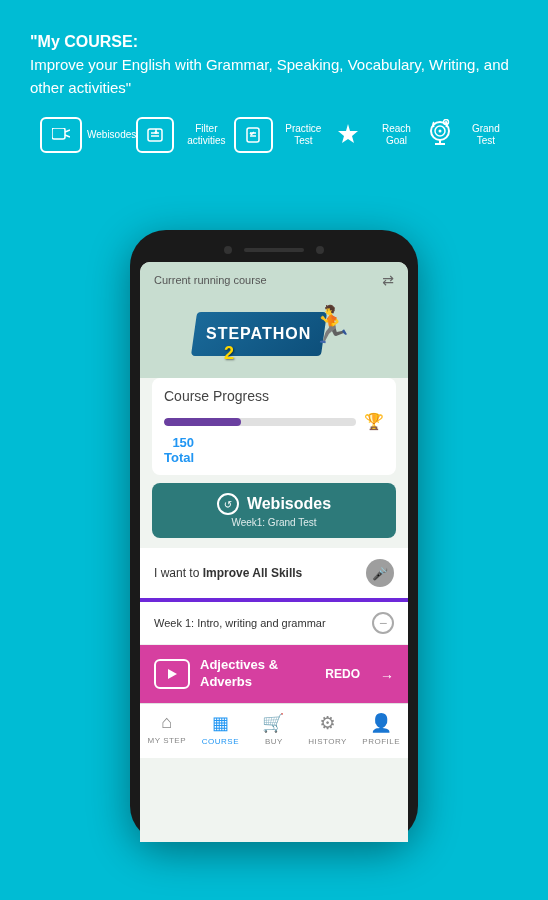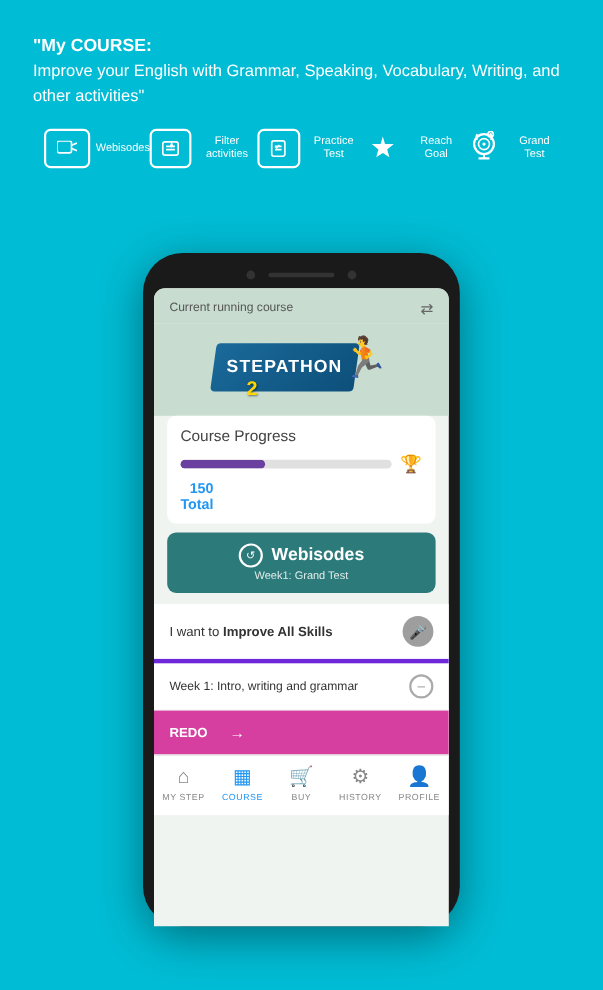--- a/index.html
+++ b/index.html
@@ -540,20 +540,31 @@
         </span>
         <div class="mic-btn">🎤</div>
       </div>
 
       <div class="week-row">
         <span class="week-label">Week 1: Intro, writing and grammar</span>
         <div class="minus-btn">−</div>
       </div>
 
       <div class="lesson-row">
+        <div class="lesson-left">
+          <div class="lesson-video-icon">
+            <svg width="14" height="12" viewBox="0 0 14 12" fill="white">
+              <polygon points="3,1 3,11 12,6" fill="white"></polygon>
+            </svg>
+          </div>
+          <div class="lesson-title">
+            <span>Adjectives &amp;</span><br>
+            <span>Adverbs</span>
+          </div>
+        </div>
         <div class="redo-btn">
           <span>REDO</span>
           <span class="redo-arrow">→</span>
         </div>
       </div>
 
     </div>
 
     <div class="bottom-nav">
       <div class="bottom-nav-item">

